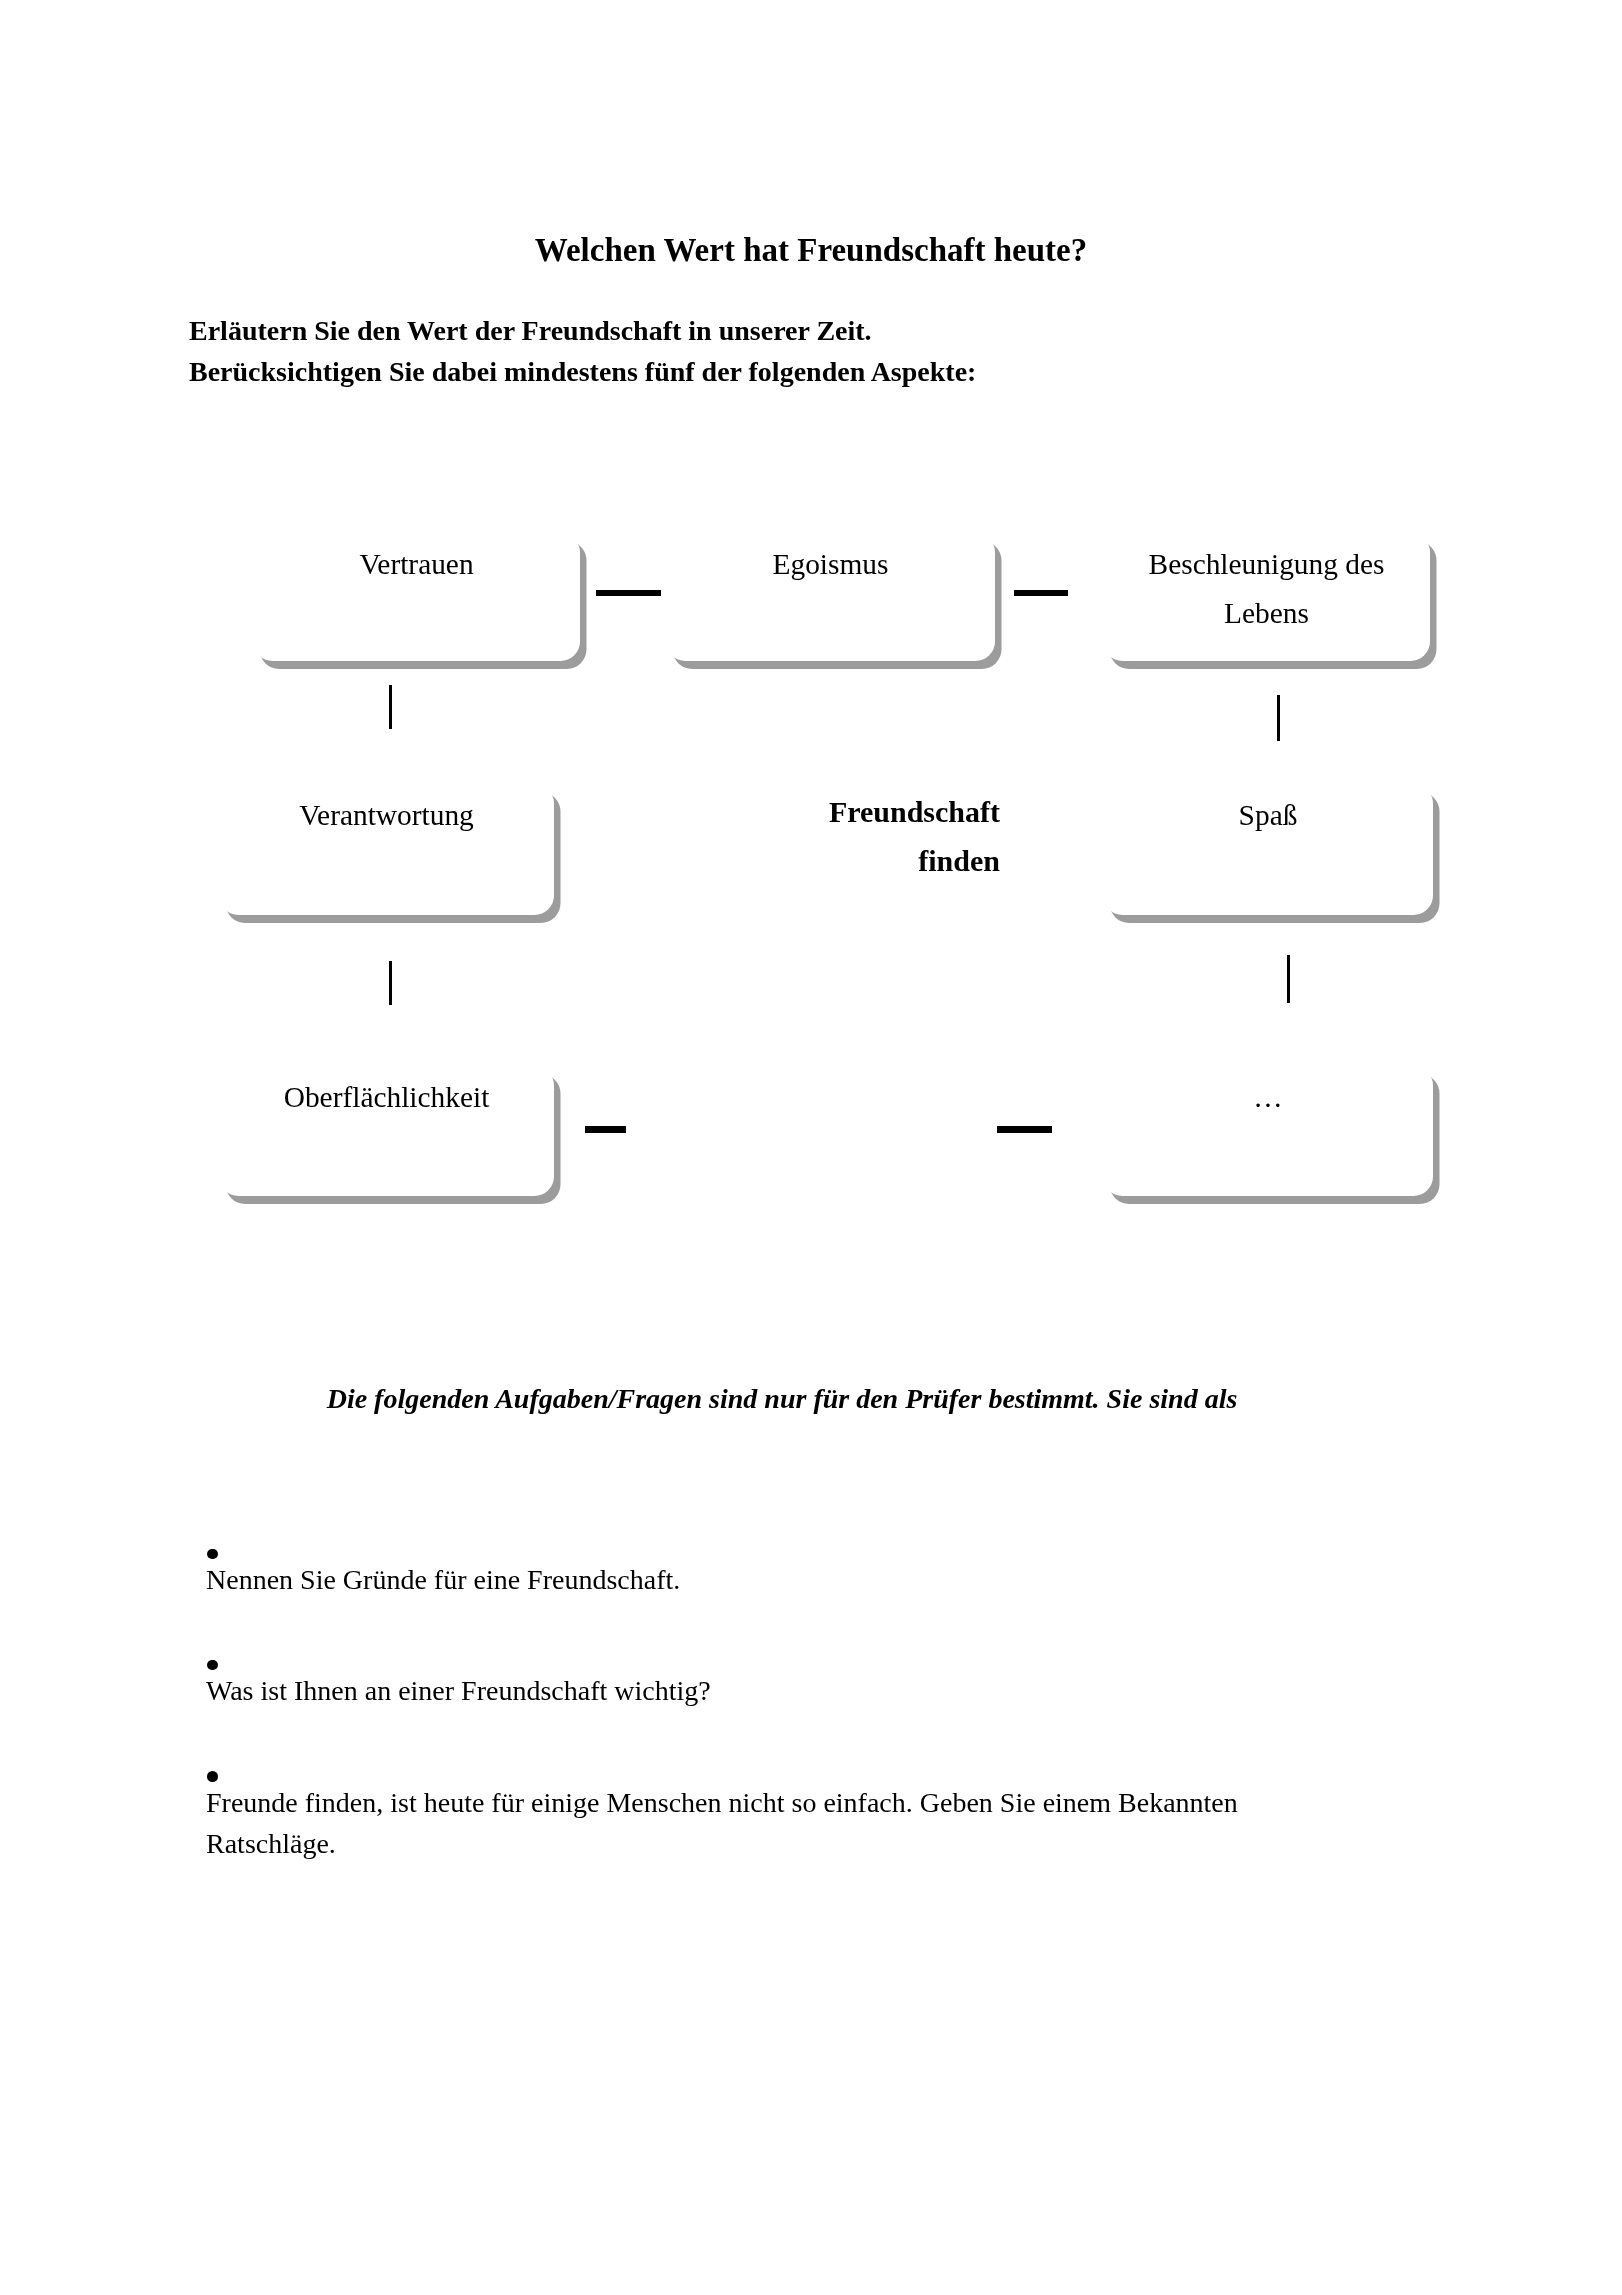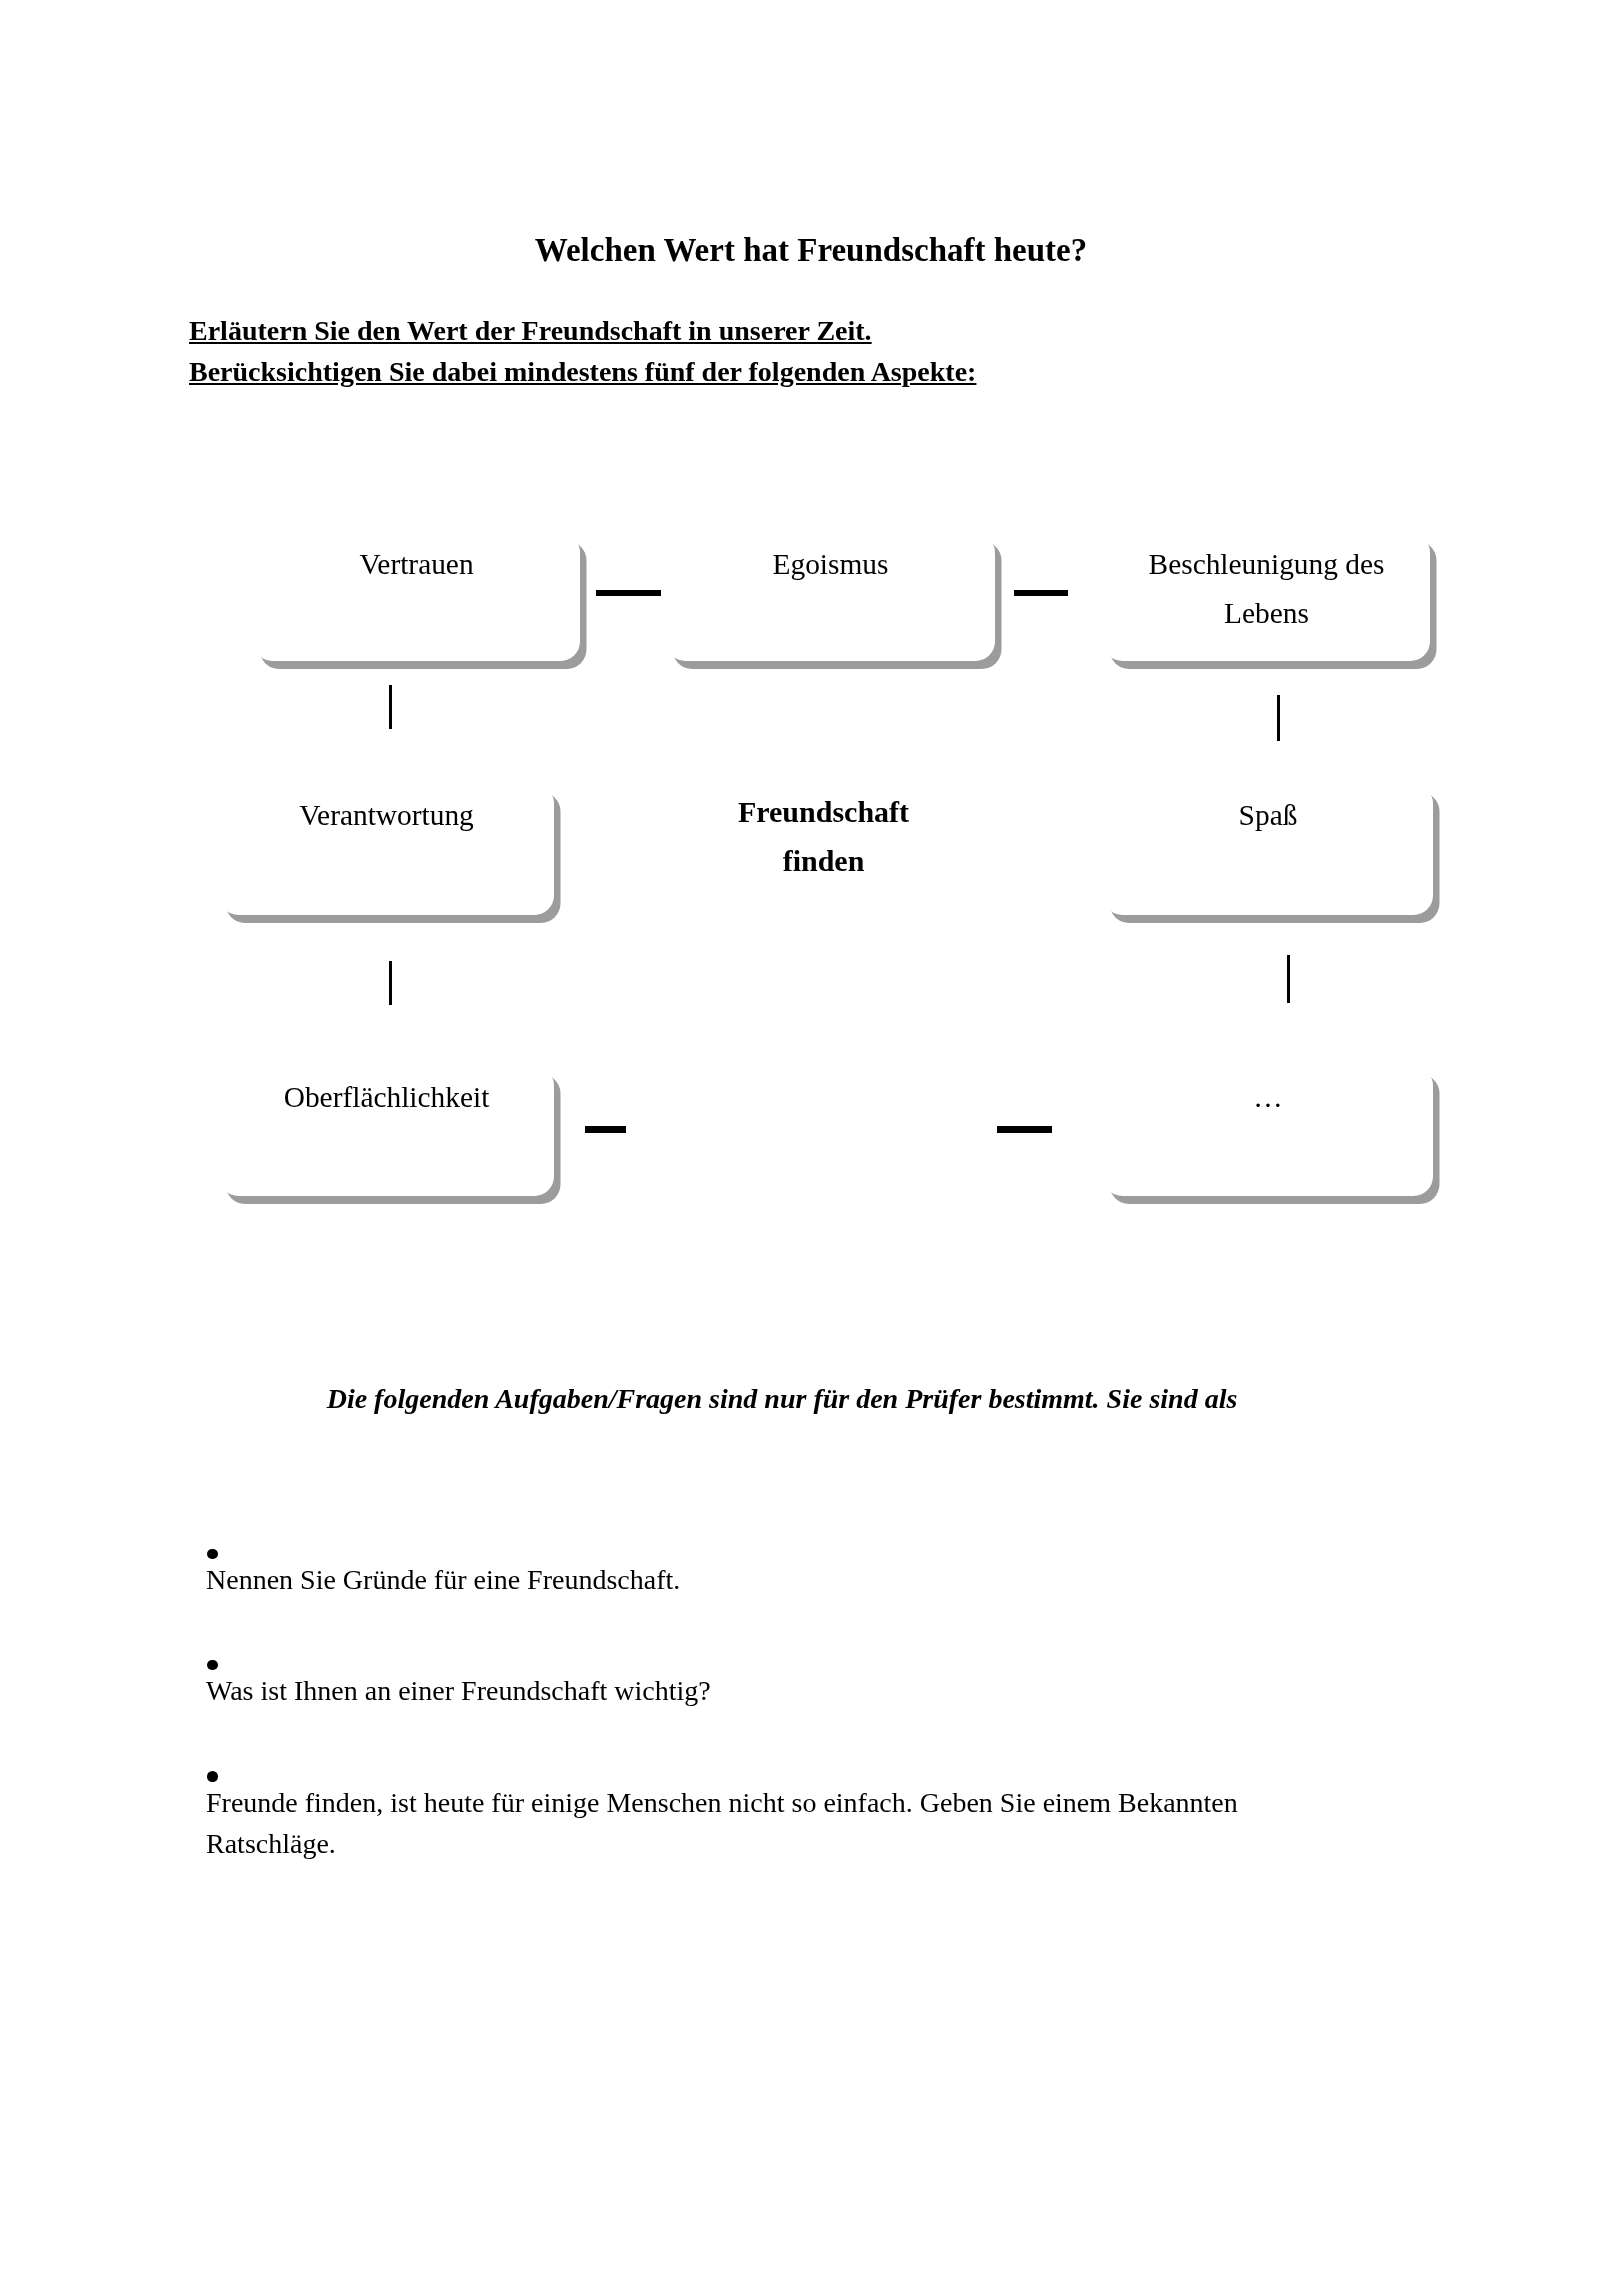--- a/index.html
+++ b/index.html
@@ -22,21 +22,20 @@
     font-size: 33px;
     font-weight: 700;
     line-height: 39px;
   }
   .intro {
     position: absolute;
     left: 189px; top: 273px;
     font-size: 28px;
     font-weight: 700;
     line-height: 41px;
-    text-decoration: underline;
   }
   .examiner-note {
     position: absolute;
     left: 206px; top: 1341px;
     width: 1152px;
     font-size: 28px;
     font-weight: 700;
     font-style: italic;
     line-height: 42px;
     text-align: center;
@@ -61,21 +60,21 @@
   .node-3 { left: 207px;  top: 747px; width: 335px; height: 131px; }
   .node-4 { left: 1091px; top: 747px; width: 330px; height: 131px; }
   .node-5 { left: 207px;  top: 1029px; width: 335px; height: 130px; }
   .node-6 { left: 633px;  top: 1029px; width: 323px; height: 130px; }
   .node-7 { left: 1091px; top: 1029px; width: 330px; height: 130px; }
 
   .center-label {
     position: absolute;
     left: 635px; top: 750px;
     width: 353px;
-    text-align: center;
+    text-align: right;
     font-size: 30px;
     font-weight: 700;
     line-height: 49px;
   }
 
   .h-line {
     position: absolute;
     background: var(--connector-color, #000000);
   }
   .v-line {

